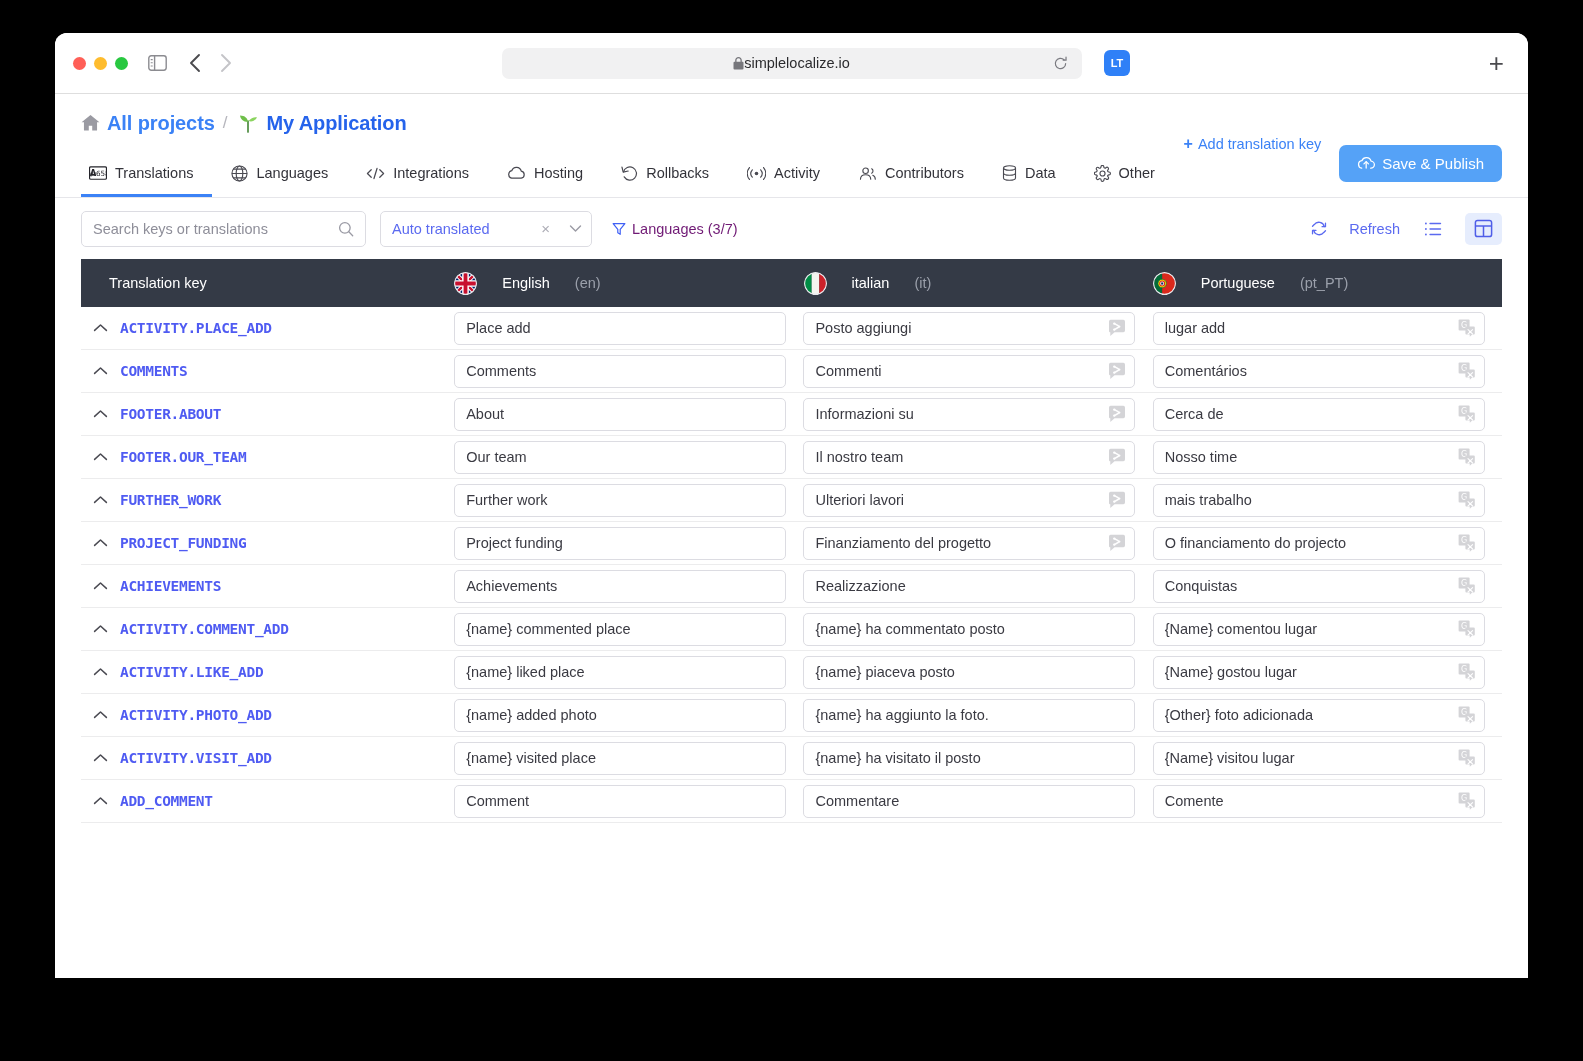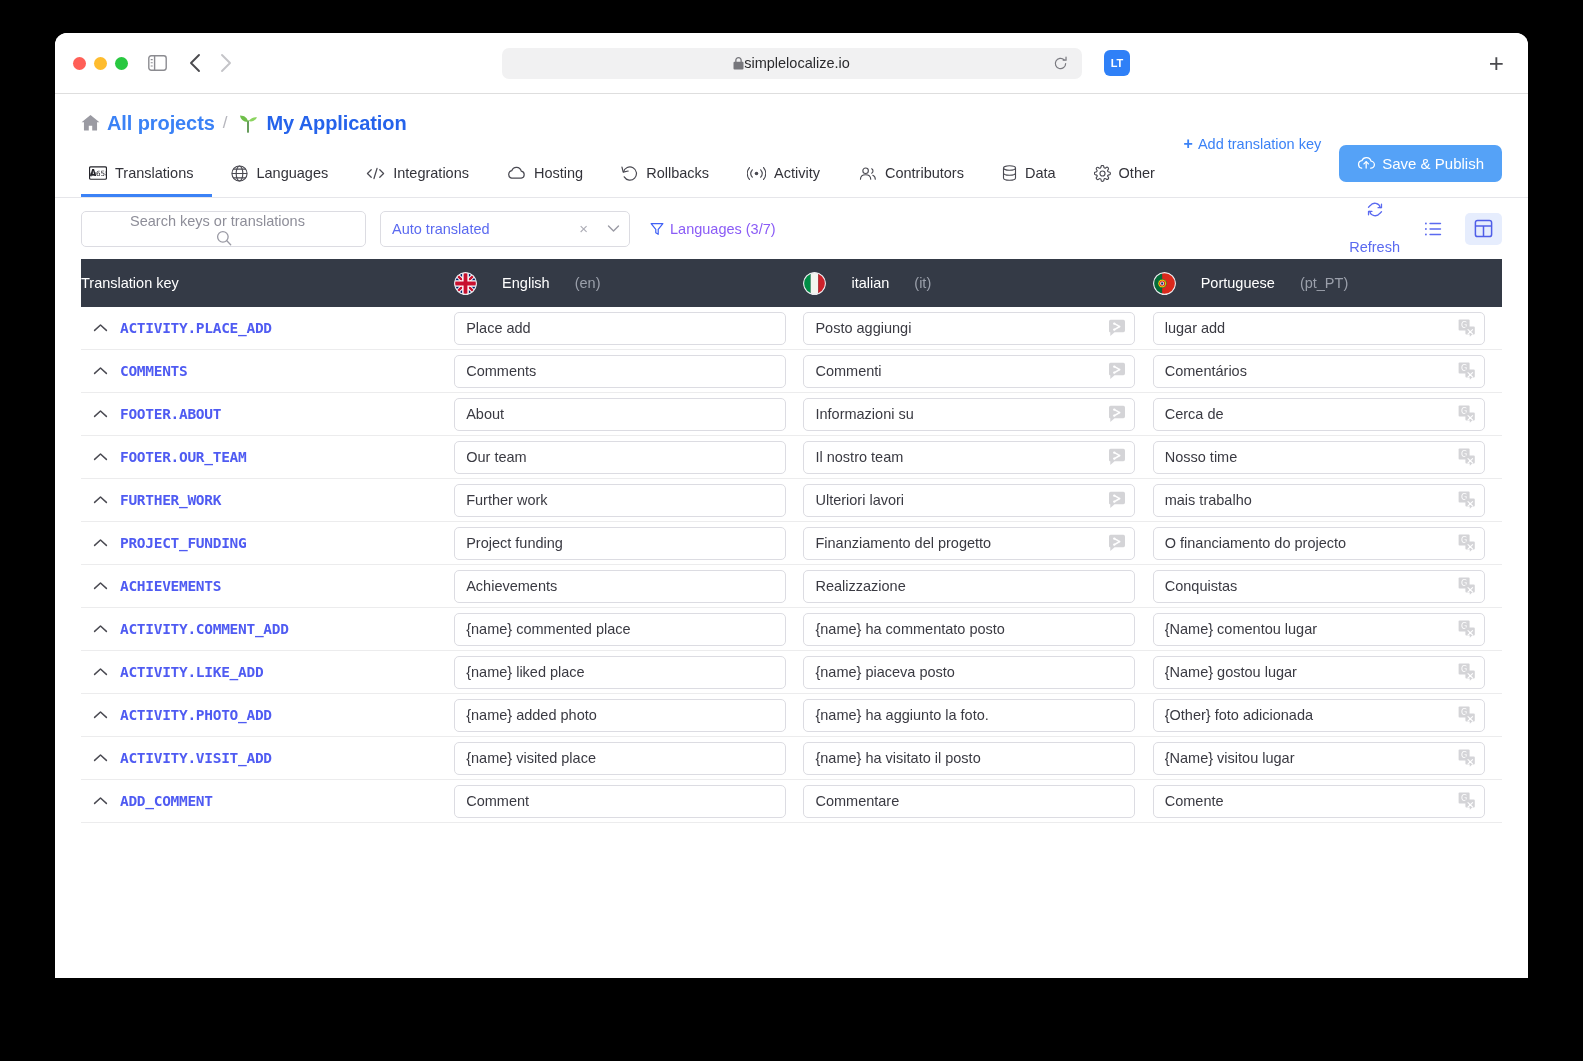--- a/index.html
+++ b/index.html
@@ -121,72 +121,71 @@
     padding: 0 26px;
     gap: 14px;
     position: relative;
   }
   .search-box {
     width: 285px; height: 36px;
     border: 1px solid #dcdce2; border-radius: 5px;
     display: flex; align-items: center;
     padding: 0 11px;
     background: #fff;
-    flex-direction: column;
   }
   .search-box input {
     flex: 1; border: none; outline: none;
     font-size: 14.5px; color: #3a3a42;
     font-family: "Liberation Sans", sans-serif;
     background: transparent;
   }
   .search-box input::placeholder { color: #8e8e99; }
   .search-ic { color: #9a9aa4; display: flex; }
 
   .filter-box {
-    width: 250px; height: 36px;
+    width: 212px; height: 36px;
     border: 1px solid #dcdce2; border-radius: 5px;
     display: flex; align-items: center;
     padding: 0 9px 0 11px;
     background: #fff; gap: 14px;
   }
   .filter-label { flex: 1; font-size: 14.5px; color: #5b6af0; }
   .filter-x { color: #adadb6; font-size: 15px; cursor: pointer; padding: 0 5px; }
   .filter-caret { color: #9a9aa4; display: flex; cursor: pointer; }
 
   .lang-filter {
     display: flex; align-items: center; gap: 6px;
-    color: #8b5cf6; font-size: 14.5px; cursor: pointer;
+    color: #701a75; font-size: 14.5px; cursor: pointer;
     margin-left: 6px;
   }
 
   .toolbar-right {
     position: absolute; right: 26px;
     display: flex; align-items: center; gap: 14px;
   }
   .refresh-btn {
     display: flex; align-items: center; gap: 22px;
-    color: #5b6af0; font-size: 14.5px; font-weight: 500; cursor: pointer; flex-direction: column;
+    color: #5b6af0; font-size: 14.5px; font-weight: 500; cursor: pointer;
   }
   .view-btn {
     width: 37px; height: 32px;
     display: flex; align-items: center; justify-content: center;
     border-radius: 5px; cursor: pointer; color: #5b6af0;
   }
   .view-btn.active { background: #e6edfd; }
 
   
   .table-wrap { padding: 0 26px; }
   .thead {
     background: #343a46;
     height: 48px;
     display: flex; align-items: center;
     color: #ffffff;
   }
-  .th-key { width: 376px; padding-left: 0; font-size: 14.5px; }
+  .th-key { width: 376px; padding-left: 28px; font-size: 14.5px; }
   .th-lang {
     width: 352px;
     display: flex; align-items: center; gap: 25px;
     font-size: 14.5px; font-weight: 500;
   }
   .th-lang.second { width: 352px; }
   .th-code { color: #9ba0ab; font-weight: 400; }
   .flag { width: 23px; height: 23px; border-radius: 50%; overflow: hidden; flex: 0 0 auto; display:block; }
 
   .row {

